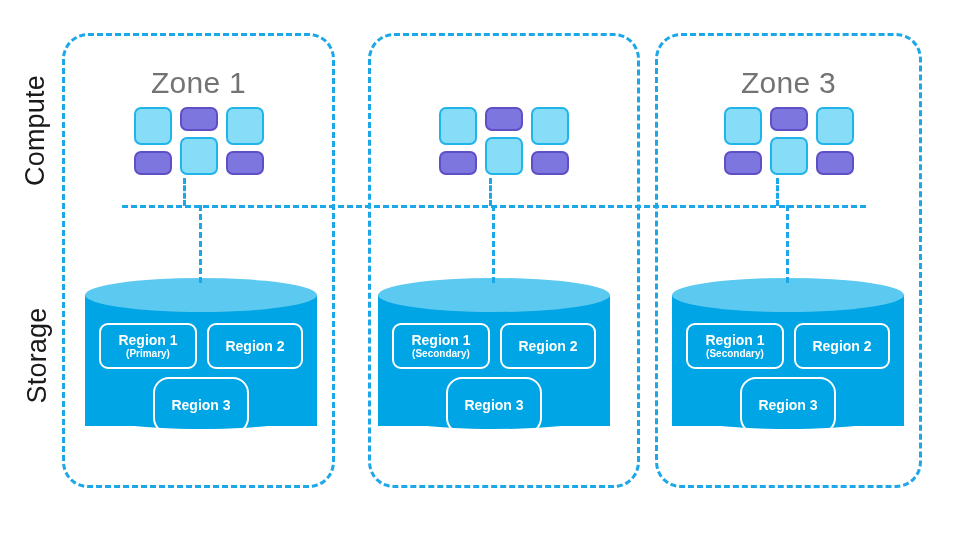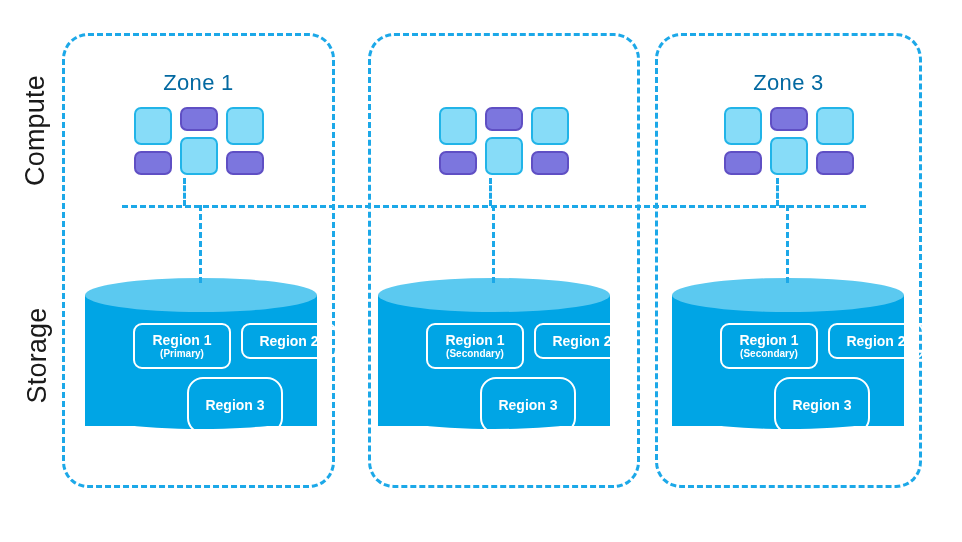--- a/index.html
+++ b/index.html
@@ -41,23 +41,23 @@
     box-sizing: border-box;
   }
 
   
   .zone-title {
     position: absolute;
     top: 63px;
     height: 40px;
     line-height: 40px;
     text-align: center;
-    font-size: 22px;
+    font-size: 30px;
     font-weight: 400;
-    color: #0369a1;
+    color: #737373;
     letter-spacing: 0.3px;
   }
 
   
   .compute-cluster {
     position: absolute;
     top: 107px;
     height: 68px;
     display: flex;
     justify-content: center;
@@ -132,21 +132,20 @@
     border-radius: 50% / 50%;
   }
 
   
   .regions {
     position: absolute;
     left: 0;
     top: 45px;
     width: 100%;
     height: 110px;
-    padding-left: 34px;
   }
   .region-row {
     display: flex;
     justify-content: center;
     gap: 10px;
   }
   .region-row.r2 { margin-top: 8px; }
   .region-box {
     box-sizing: border-box;
     border: 2px solid #ffffff;
@@ -156,21 +155,21 @@
     font-weight: bold;
     text-align: center;
     display: flex;
     flex-direction: column;
     align-items: center;
     justify-content: center;
     line-height: 1.15;
     padding: 0 4px;
   }
   .region-box.wide { width: 98px; height: 46px; }
-  .region-box.std  { width: 96px; height: 36px; }
+  .region-box.std  { width: 96px; height: 46px; }
   .region-box.third{ width: 96px; height: 57px; border-radius: 16px; }
   .region-sub {
     font-size: 10px;
     font-weight: bold;
   }
 </style>
 </head>
 <body>
 
 <div id="canvas">

